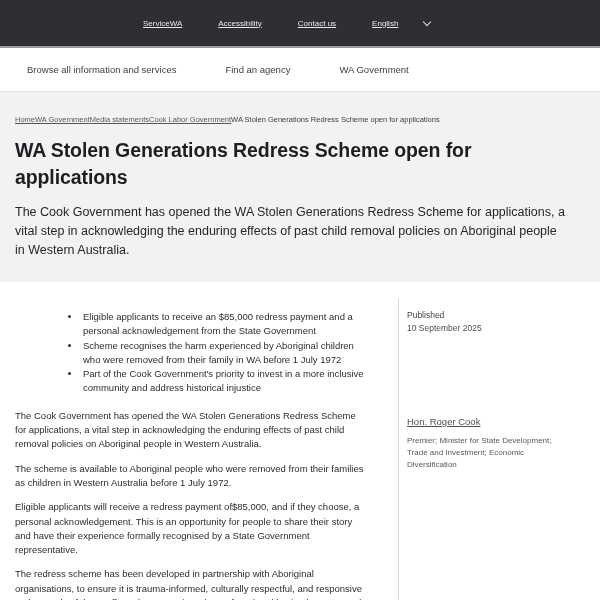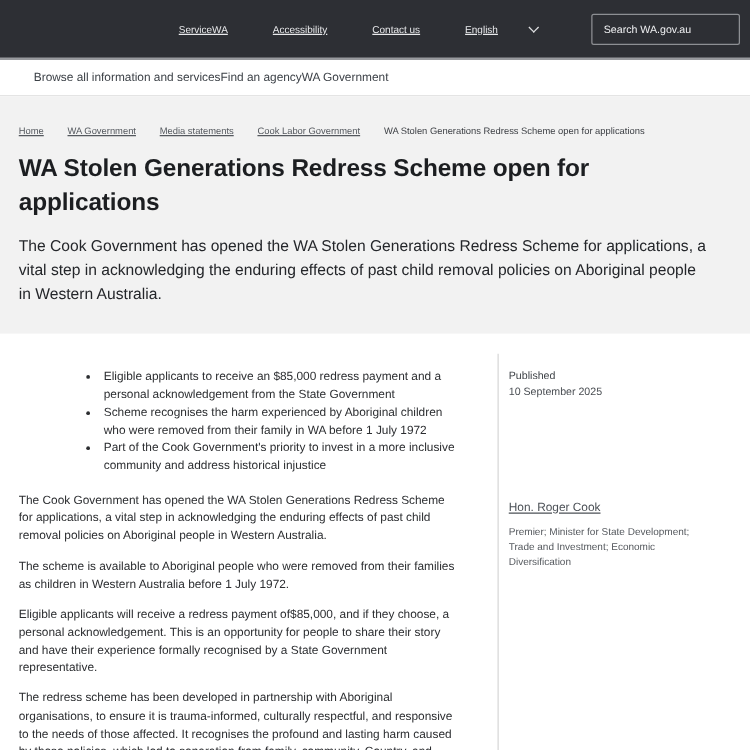--- a/index.html
+++ b/index.html
@@ -12,27 +12,27 @@
   .utility-nav { display:flex; align-items:center; gap:36px; margin-left:143px; }
   .utility-link { color:#e9eaec; font-size:8px; text-decoration:underline; cursor:pointer; }
   .lang-wrap { display:flex; align-items:center; gap:26px; }
   .chevron-down { width:6px; height:6px; border-right:1.4px solid #dfe0e2;
     border-bottom:1.4px solid #dfe0e2; transform:rotate(45deg); margin-top:-3px; cursor:pointer; }
   .search-box { margin-left:auto; margin-right:8px; width:119px; height:25px;
     border:1px solid #8d8f93; border-radius:2px; display:flex; align-items:center;
     padding:0 9px; color:#f0f1f3; font-size:8.5px; cursor:pointer; }
 
   
-  .main-nav { background:#ffffff; height:29px; display:flex; align-items:center;
-    padding-left:27px; border-bottom:1px solid #e4e4e4; }
+  .main-nav { background:#ffffff; height:44px; display:flex; align-items:center;
+    gap:49px; padding-left:27px; border-bottom:1px solid #e4e4e4; }
   .main-nav-item { color:#3c4147; font-size:9.5px; cursor:pointer; }
 
   
   .hero { background:#f2f2f2; height:190px; padding:0 15px; }
-  .breadcrumb { display:flex; align-items:center; gap:19px; padding-top:23px; }
+  .breadcrumb { display:flex; align-items:center; padding-top:23px; }
   .breadcrumb a { color:#54585e; font-size:7.5px; text-decoration:underline; cursor:pointer; white-space:nowrap; }
   .breadcrumb .current { color:#3b3e43; font-size:7.5px; text-decoration:none; }
   .page-title { margin-top:13px; max-width:520px; color:#1c1e21; font-size:19.5px;
     font-weight:700; line-height:27px; letter-spacing:-0.1px; }
   .intro { margin-top:12px; max-width:552px; color:#24262a; font-size:12.5px; line-height:19px; }
 
   
   .content { background:#fff; display:flex; min-height:298px; }
   .article-col { width:398px; padding:28px 0 0 15px; }
   .article-text { width:352px; color:#2b2d30; font-size:9.5px; line-height:14.3px; }
@@ -58,23 +58,20 @@
 <header class="top-header">
   <nav class="utility-nav">
     <a class="utility-link">ServiceWA</a>
     <a class="utility-link">Accessibility</a>
     <a class="utility-link">Contact us</a>
     <span class="lang-wrap">
       <a class="utility-link">English</a>
       <span class="chevron-down"></span>
     </span>
   </nav>
-  <div class="search-box">
-    <span>Search WA.gov.au</span>
-  </div>
 </header>
 
 <nav class="main-nav">
   <a class="main-nav-item">Browse all information and services</a>
   <a class="main-nav-item">Find an agency</a>
   <a class="main-nav-item">WA Government</a>
 </nav>
 
 <section class="hero">
   <nav class="breadcrumb">

